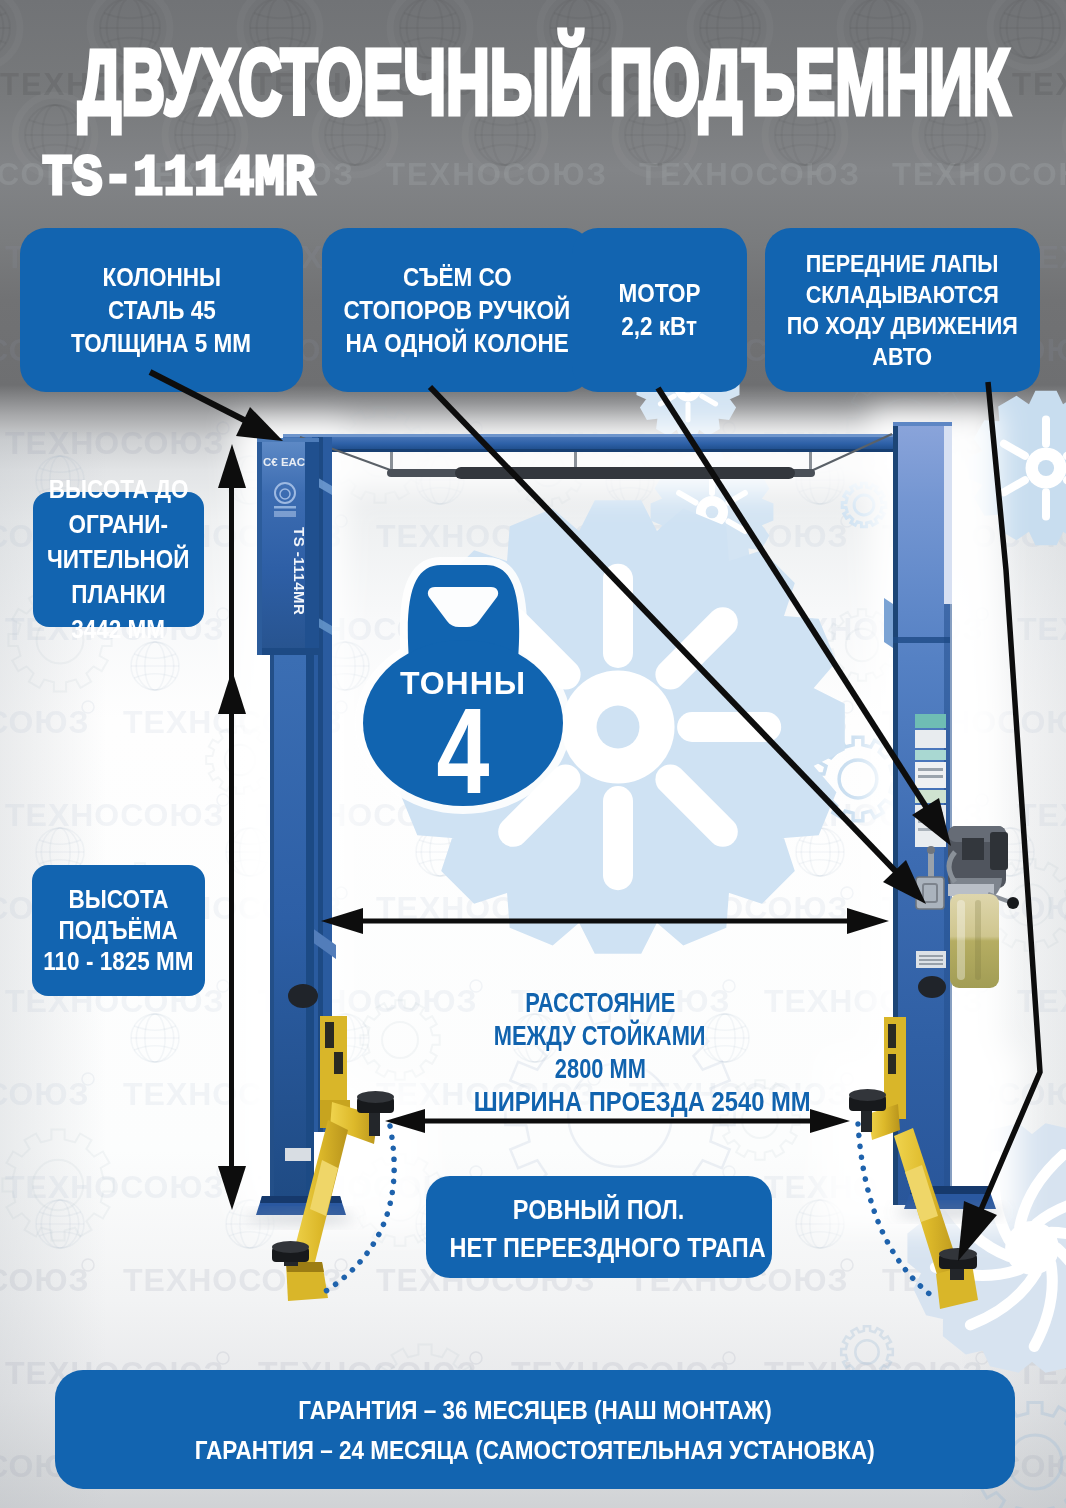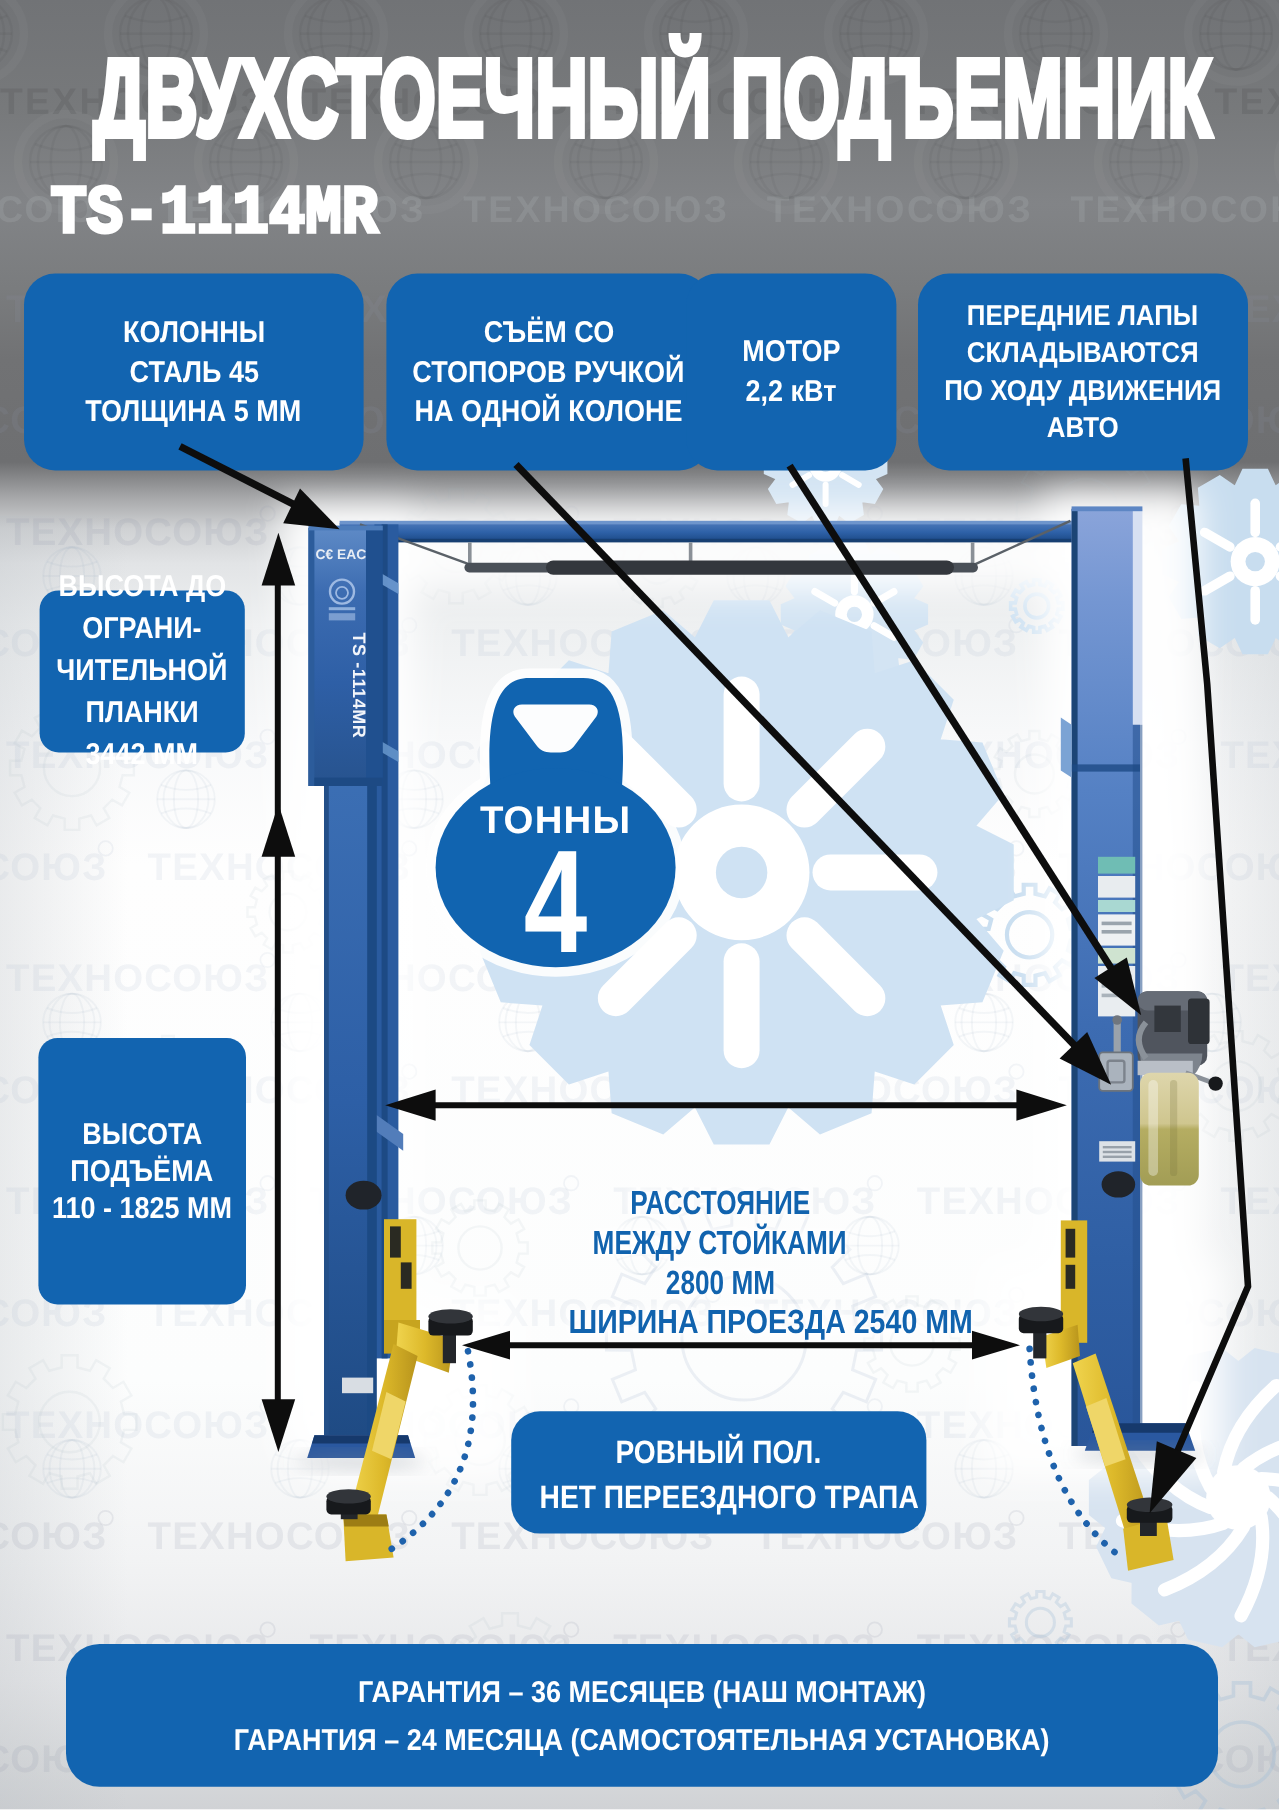--- a/index.html
+++ b/index.html
@@ -17,21 +17,21 @@
   .subtitle .cx{transform:scaleX(0.887);transform-origin:0 0;}
   .bbox{position:absolute;background:#1264b0;border-radius:26px;color:#fff;font-weight:700;
         display:flex;align-items:center;justify-content:center;text-align:center;}
   .bbox .inner{width:100%;}
   .b1,.b2,.b3,.b4{top:228px;height:164px;font-size:25px;line-height:33px;}
   .b1{left:20px;width:283px;}
   .b2{left:283px;width:270px;margin-left:39px;}
   .b3{left:572px;width:175px;}
   .b4{left:765px;width:275px;font-size:24px;line-height:31px;}
   .bA{left:33px;top:492px;width:171px;height:135px;font-size:25px;line-height:35px;border-radius:16px;}
-  .bB{left:32px;top:865px;width:173px;height:222px;font-size:25px;line-height:31px;border-radius:16px;}
+  .bB{left:32px;top:865px;width:173px;height:131px;font-size:25px;line-height:31px;border-radius:16px;}
   .bC{left:426px;top:1176px;width:346px;height:102px;font-size:27px;line-height:38px;border-radius:24px;padding-top:4px;box-sizing:border-box;}
   .bC .cx{transform:scaleX(0.87);}
   .banner{left:55px;top:1370px;width:960px;height:119px;font-size:25px;line-height:40px;border-radius:28px;}
   .banner .cx{transform:scaleX(0.90);}
   .dim{position:absolute;color:#1163ae;font-weight:700;text-align:center;
        text-shadow:0 0 6px #fff,0 0 10px #fff,0 0 14px #fff;}
   .dim1{left:400px;top:938px;width:400px;font-size:28px;line-height:33px;margin-top:48px;}
   .dim1 .cx{transform:scaleX(0.78);}
   .dim2{left:321px;top:1086px;width:600px;font-size:28px;margin-left:21px;}
   .dim2 .cx{transform:scaleX(0.85);}

